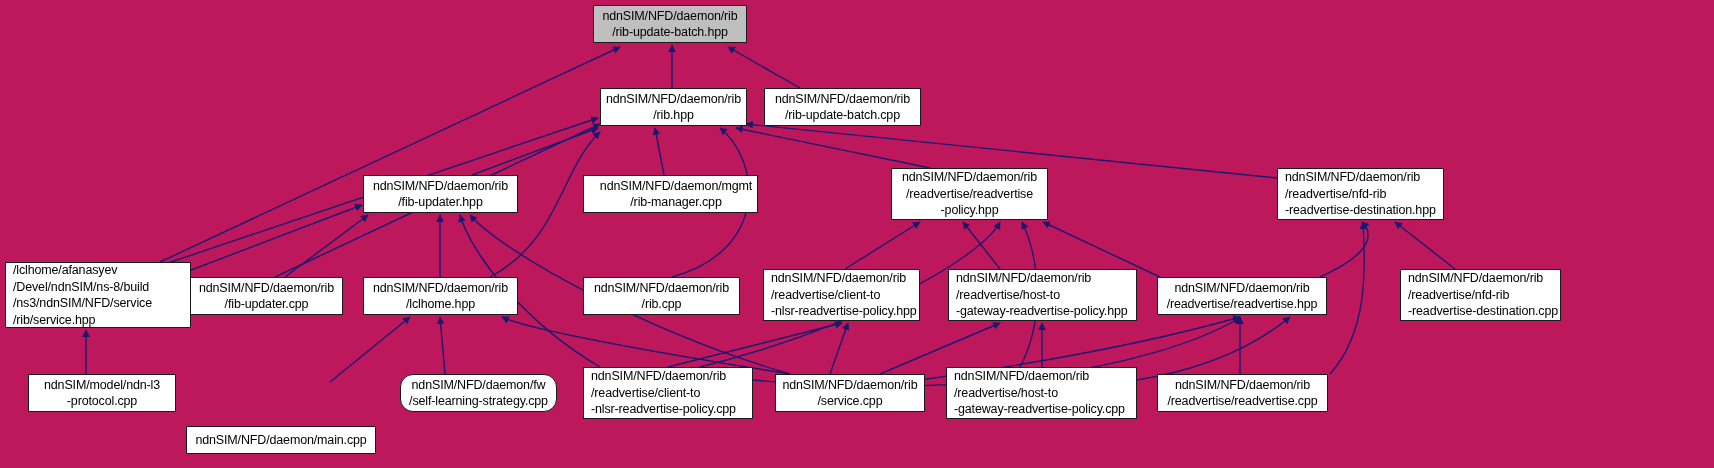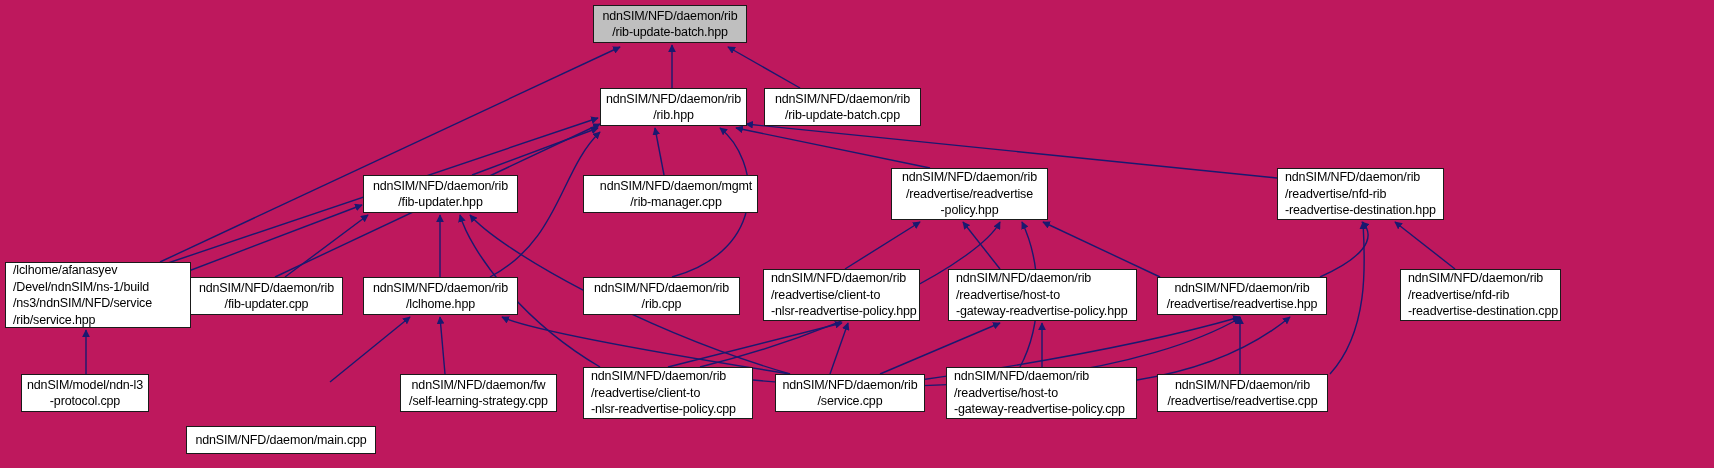--- a/index.html
+++ b/index.html
@@ -106,29 +106,29 @@
       </g>
   </svg>
   <div id="nodes-group">
       <div class="node root" title="ndnSIM/NFD/daemon/rib/rib-update-batch.hpp" style="left: 593px; top: 5px; width: 154px; height: 38px;"><span class="ln">ndnSIM/NFD/daemon/rib</span><span class="ln">/rib-update-batch.hpp</span></div>
       <div class="node" title="ndnSIM/NFD/daemon/rib/rib.hpp" style="left: 600px; top: 88px; width: 147px; height: 38px;"><span class="ln">ndnSIM/NFD/daemon/rib</span><span class="ln">/rib.hpp</span></div>
       <div class="node" title="ndnSIM/NFD/daemon/rib/rib-update-batch.cpp" style="left: 764px; top: 88px; width: 157px; height: 38px;"><span class="ln">ndnSIM/NFD/daemon/rib</span><span class="ln">/rib-update-batch.cpp</span></div>
       <div class="node" title="ndnSIM/NFD/daemon/rib/fib-updater.hpp" style="left: 363px; top: 175px; width: 155px; height: 38px;"><span class="ln">ndnSIM/NFD/daemon/rib</span><span class="ln">/fib-updater.hpp</span></div>
       <div class="node" title="ndnSIM/NFD/daemon/mgmt/rib-manager.cpp" style="left: 583px; top: 175px; width: 175px; height: 38px; padding-left: 15px;"><span class="ln">ndnSIM/NFD/daemon/mgmt</span><span class="ln">/rib-manager.cpp</span></div>
       <div class="node" title="ndnSIM/NFD/daemon/rib/readvertise/readvertise-policy.hpp" style="left: 891px; top: 168px; width: 157px; height: 52px;"><span class="ln">ndnSIM/NFD/daemon/rib</span><span class="ln">/readvertise/readvertise</span><span class="ln">-policy.hpp</span></div>
       <div class="node leftalign" title="ndnSIM/NFD/daemon/rib/readvertise/nfd-rib-readvertise-destination.hpp" style="left: 1277px; top: 168px; width: 167px; height: 52px;"><span class="ln">ndnSIM/NFD/daemon/rib</span><span class="ln">/readvertise/nfd-rib</span><span class="ln">-readvertise-destination.hpp</span></div>
-      <div class="node leftalign" title="/lclhome/afanasyev/Devel/ndnSIM/ns-3/build/ns3/ndnSIM/NFD/daemon/rib/service.hpp" style="left: 5px; top: 262px; width: 186px; height: 66px;"><span class="ln">/lclhome/afanasyev</span><span class="ln">/Devel/ndnSIM/ns-1/build</span><span class="ln">/ns3/ndnSIM/NFD/service</span><span class="ln">/rib/service.hpp</span></div>
+      <div class="node leftalign" title="/lclhome/afanasyev/Devel/ndnSIM/ns-3/build/ns3/ndnSIM/NFD/daemon/rib/service.hpp" style="left: 5px; top: 262px; width: 186px; height: 66px;"><span class="ln">/lclhome/afanasyev</span><span class="ln">/Devel/ndnSIM/ns-8/build</span><span class="ln">/ns3/ndnSIM/NFD/service</span><span class="ln">/rib/service.hpp</span></div>
       <div class="node" title="ndnSIM/NFD/daemon/rib/fib-updater.cpp" style="left: 190px; top: 277px; width: 153px; height: 38px;"><span class="ln">ndnSIM/NFD/daemon/rib</span><span class="ln">/fib-updater.cpp</span></div>
       <div class="node" title="ndnSIM/NFD/daemon/rib/service.hpp" style="left: 363px; top: 277px; width: 155px; height: 38px;"><span class="ln">ndnSIM/NFD/daemon/rib</span><span class="ln">/lclhome.hpp</span></div>
       <div class="node" title="ndnSIM/NFD/daemon/rib/rib.cpp" style="left: 583px; top: 277px; width: 157px; height: 38px;"><span class="ln">ndnSIM/NFD/daemon/rib</span><span class="ln">/rib.cpp</span></div>
       <div class="node leftalign" title="ndnSIM/NFD/daemon/rib/readvertise/client-to-nlsr-readvertise-policy.hpp" style="left: 763px; top: 269px; width: 157px; height: 52px;"><span class="ln">ndnSIM/NFD/daemon/rib</span><span class="ln">/readvertise/client-to</span><span class="ln">-nlsr-readvertise-policy.hpp</span></div>
       <div class="node leftalign" title="ndnSIM/NFD/daemon/rib/readvertise/host-to-gateway-readvertise-policy.hpp" style="left: 948px; top: 269px; width: 189px; height: 52px;"><span class="ln">ndnSIM/NFD/daemon/rib</span><span class="ln">/readvertise/host-to</span><span class="ln">-gateway-readvertise-policy.hpp</span></div>
       <div class="node" title="ndnSIM/NFD/daemon/rib/readvertise/readvertise.hpp" style="left: 1157px; top: 277px; width: 170px; height: 38px;"><span class="ln">ndnSIM/NFD/daemon/rib</span><span class="ln">/readvertise/readvertise.hpp</span></div>
       <div class="node leftalign" title="ndnSIM/NFD/daemon/rib/readvertise/nfd-rib-readvertise-destination.cpp" style="left: 1400px; top: 269px; width: 161px; height: 52px;"><span class="ln">ndnSIM/NFD/daemon/rib</span><span class="ln">/readvertise/nfd-rib</span><span class="ln">-readvertise-destination.cpp</span></div>
-      <div class="node" title="ndnSIM/model/ndn-l3-protocol.cpp" style="left: 21px; top: 374px; width: 128px; height: 38px;"><span class="ln">ndnSIM/model/ndn-l3</span><span class="ln">-protocol.cpp</span></div>
+      <div class="node" title="ndnSIM/model/ndn-l3-protocol.cpp" style="left: 28px; top: 374px; width: 148px; height: 38px;"><span class="ln">ndnSIM/model/ndn-l3</span><span class="ln">-protocol.cpp</span></div>
       <div class="node" title="ndnSIM/NFD/daemon/main.cpp" style="left: 186px; top: 382px; width: 190px; height: 28px; margin-top: 44px;"><span class="ln">ndnSIM/NFD/daemon/main.cpp</span></div>
-      <div class="node" title="ndnSIM/NFD/daemon/fw/self-learning-strategy.cpp" style="left: 400px; top: 374px; width: 157px; height: 38px;"><span class="ln">ndnSIM/NFD/daemon/fw</span><span class="ln">/self-learning-strategy.cpp</span></div>
+      <div class="node" title="ndnSIM/NFD/daemon/fw/self-learning-strategy.cpp" style="left: 400px; top: 374px; width: 157px; height: 38px; border-radius: 13px;"><span class="ln">ndnSIM/NFD/daemon/fw</span><span class="ln">/self-learning-strategy.cpp</span></div>
       <div class="node leftalign" title="ndnSIM/NFD/daemon/rib/readvertise/client-to-nlsr-readvertise-policy.cpp" style="left: 583px; top: 367px; width: 170px; height: 52px;"><span class="ln">ndnSIM/NFD/daemon/rib</span><span class="ln">/readvertise/client-to</span><span class="ln">-nlsr-readvertise-policy.cpp</span></div>
       <div class="node" title="ndnSIM/NFD/daemon/rib/service.cpp" style="left: 775px; top: 374px; width: 150px; height: 38px;"><span class="ln">ndnSIM/NFD/daemon/rib</span><span class="ln">/service.cpp</span></div>
       <div class="node leftalign" title="ndnSIM/NFD/daemon/rib/readvertise/host-to-gateway-readvertise-policy.cpp" style="left: 946px; top: 367px; width: 191px; height: 52px;"><span class="ln">ndnSIM/NFD/daemon/rib</span><span class="ln">/readvertise/host-to</span><span class="ln">-gateway-readvertise-policy.cpp</span></div>
       <div class="node" title="ndnSIM/NFD/daemon/rib/readvertise/readvertise.cpp" style="left: 1157px; top: 374px; width: 171px; height: 38px;"><span class="ln">ndnSIM/NFD/daemon/rib</span><span class="ln">/readvertise/readvertise.cpp</span></div>
     </div>
 </div>
 
 </body></html>

